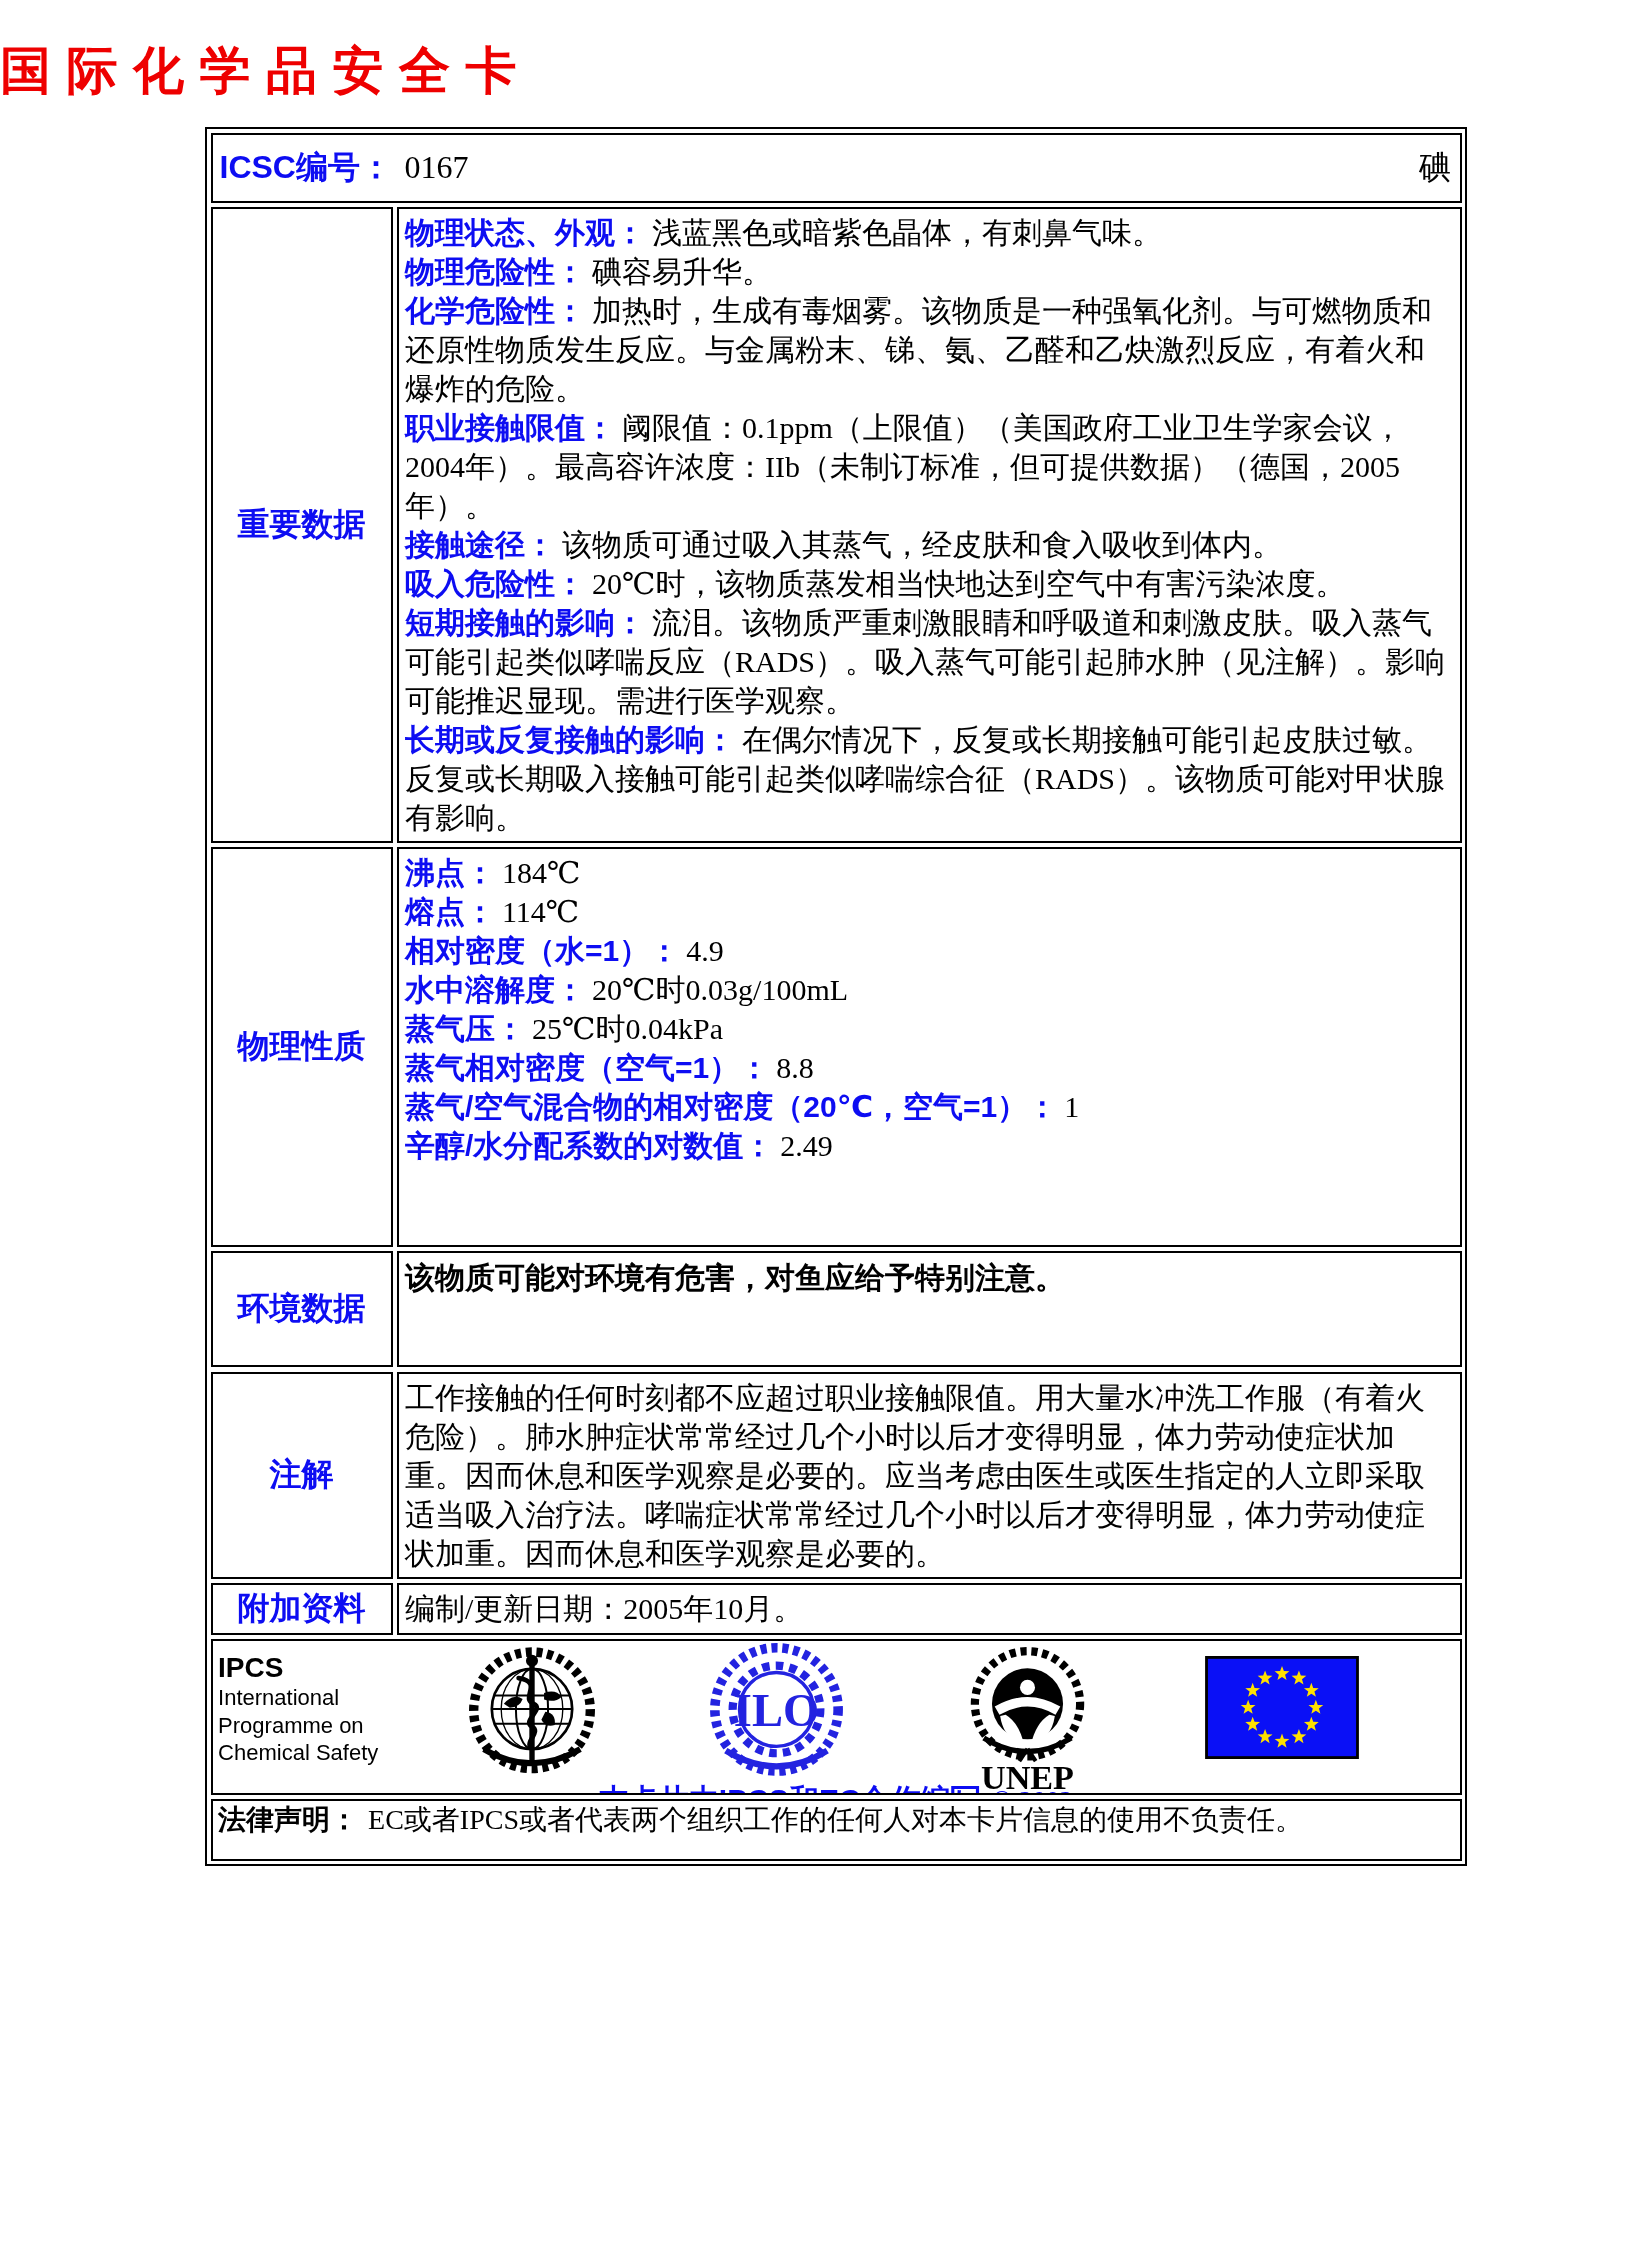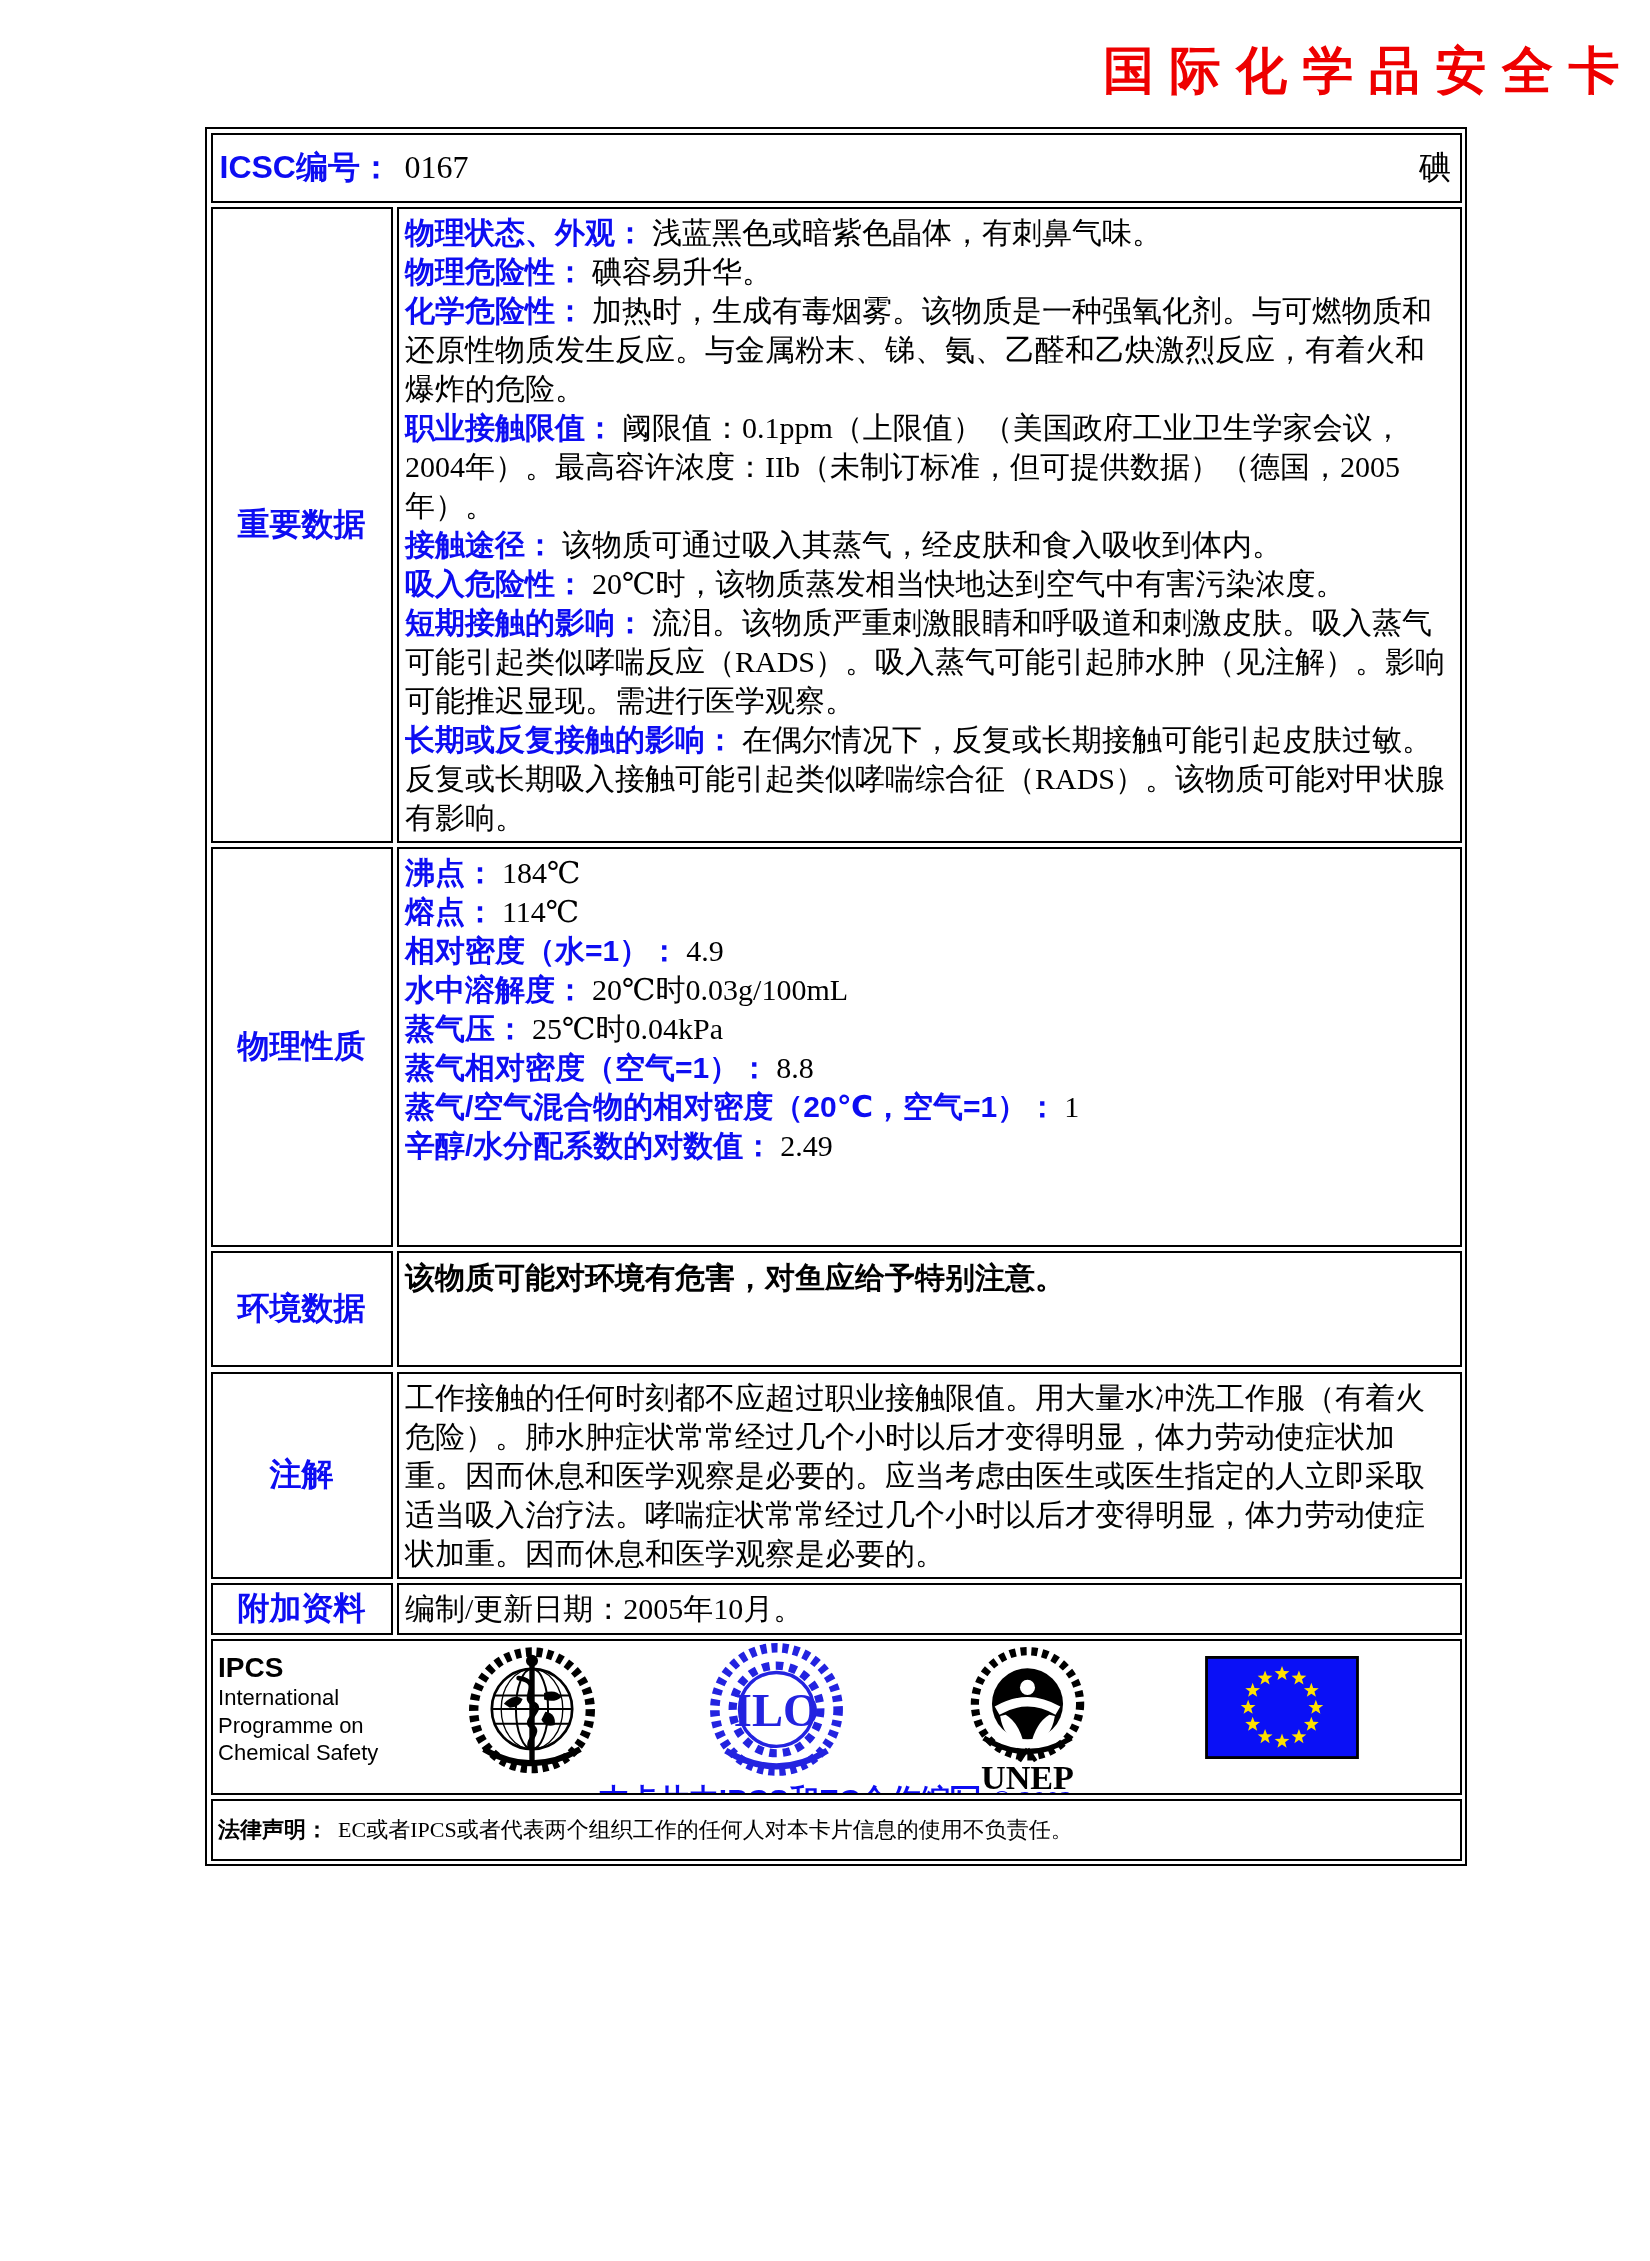--- a/index.html
+++ b/index.html
@@ -1,20 +1,20 @@
 <!DOCTYPE html>
 <html style="font-size:11.3px"><head>
 <meta charset="utf-8">
 <style>
   html,body { margin:0; padding:0; background:#ffffff; }
   body { width:1651px; height:2261px; position:relative;
          font-family:"Liberation Serif","DejaVu Serif",serif; color:#000; }
 
   .page-title {
-    margin:37px 16px 21px 0; text-align:right;
+    margin:37px 8px 21px 0; text-align:left;
     font-size:51px; font-weight:bold; letter-spacing:15.5px;
     color:#ee0000; font-family:"Liberation Serif","DejaVu Serif",serif;
   }
 
   .card {
     margin-left:205px; width:1262px; box-sizing:border-box;
     border:2.8px solid #000; padding:3.5px;
     display:flex; flex-direction:column; gap:4.2px; background:#fff;
   }
   .row { display:flex; gap:4.2px; }
@@ -54,22 +54,22 @@
   .logo-ilo  { left:495px; top:1.4px; }
   .logo-unep { left:753px; top:4.2px; }
   .logo-eu   { left:992px; top:15.5px; }
   .caption-line { position:absolute; left:0; right:0; top:139px; text-align:center;
                   color:#0d0df2; font-size:30px; font-weight:bold;
                   font-family:"Liberation Sans","DejaVu Sans",sans-serif; }
   .caption-copy { font-weight:normal; font-size:27px; margin-left:11.3px;
                   font-family:"Liberation Serif","DejaVu Serif",serif; }
 
   
-  .legal-cell { flex:1; min-height:62px; display:flex; align-items:center;
-                padding:0 8.5px 0 5.6px; font-size:22px; }
+  .legal-cell { flex:1; min-height:62px; display:flex; 
+                padding:0 8.5px 0 5.6px; font-size:28px; }
   .legal-label { color:#000; font-weight:bold; white-space:nowrap;
                  font-family:"Liberation Sans","DejaVu Sans",sans-serif; margin-right:10px; }
 </style>
 </head>
 <body>
 
 <h1 class="page-title">国际化学品安全卡</h1>
 
 <div class="card">
 

